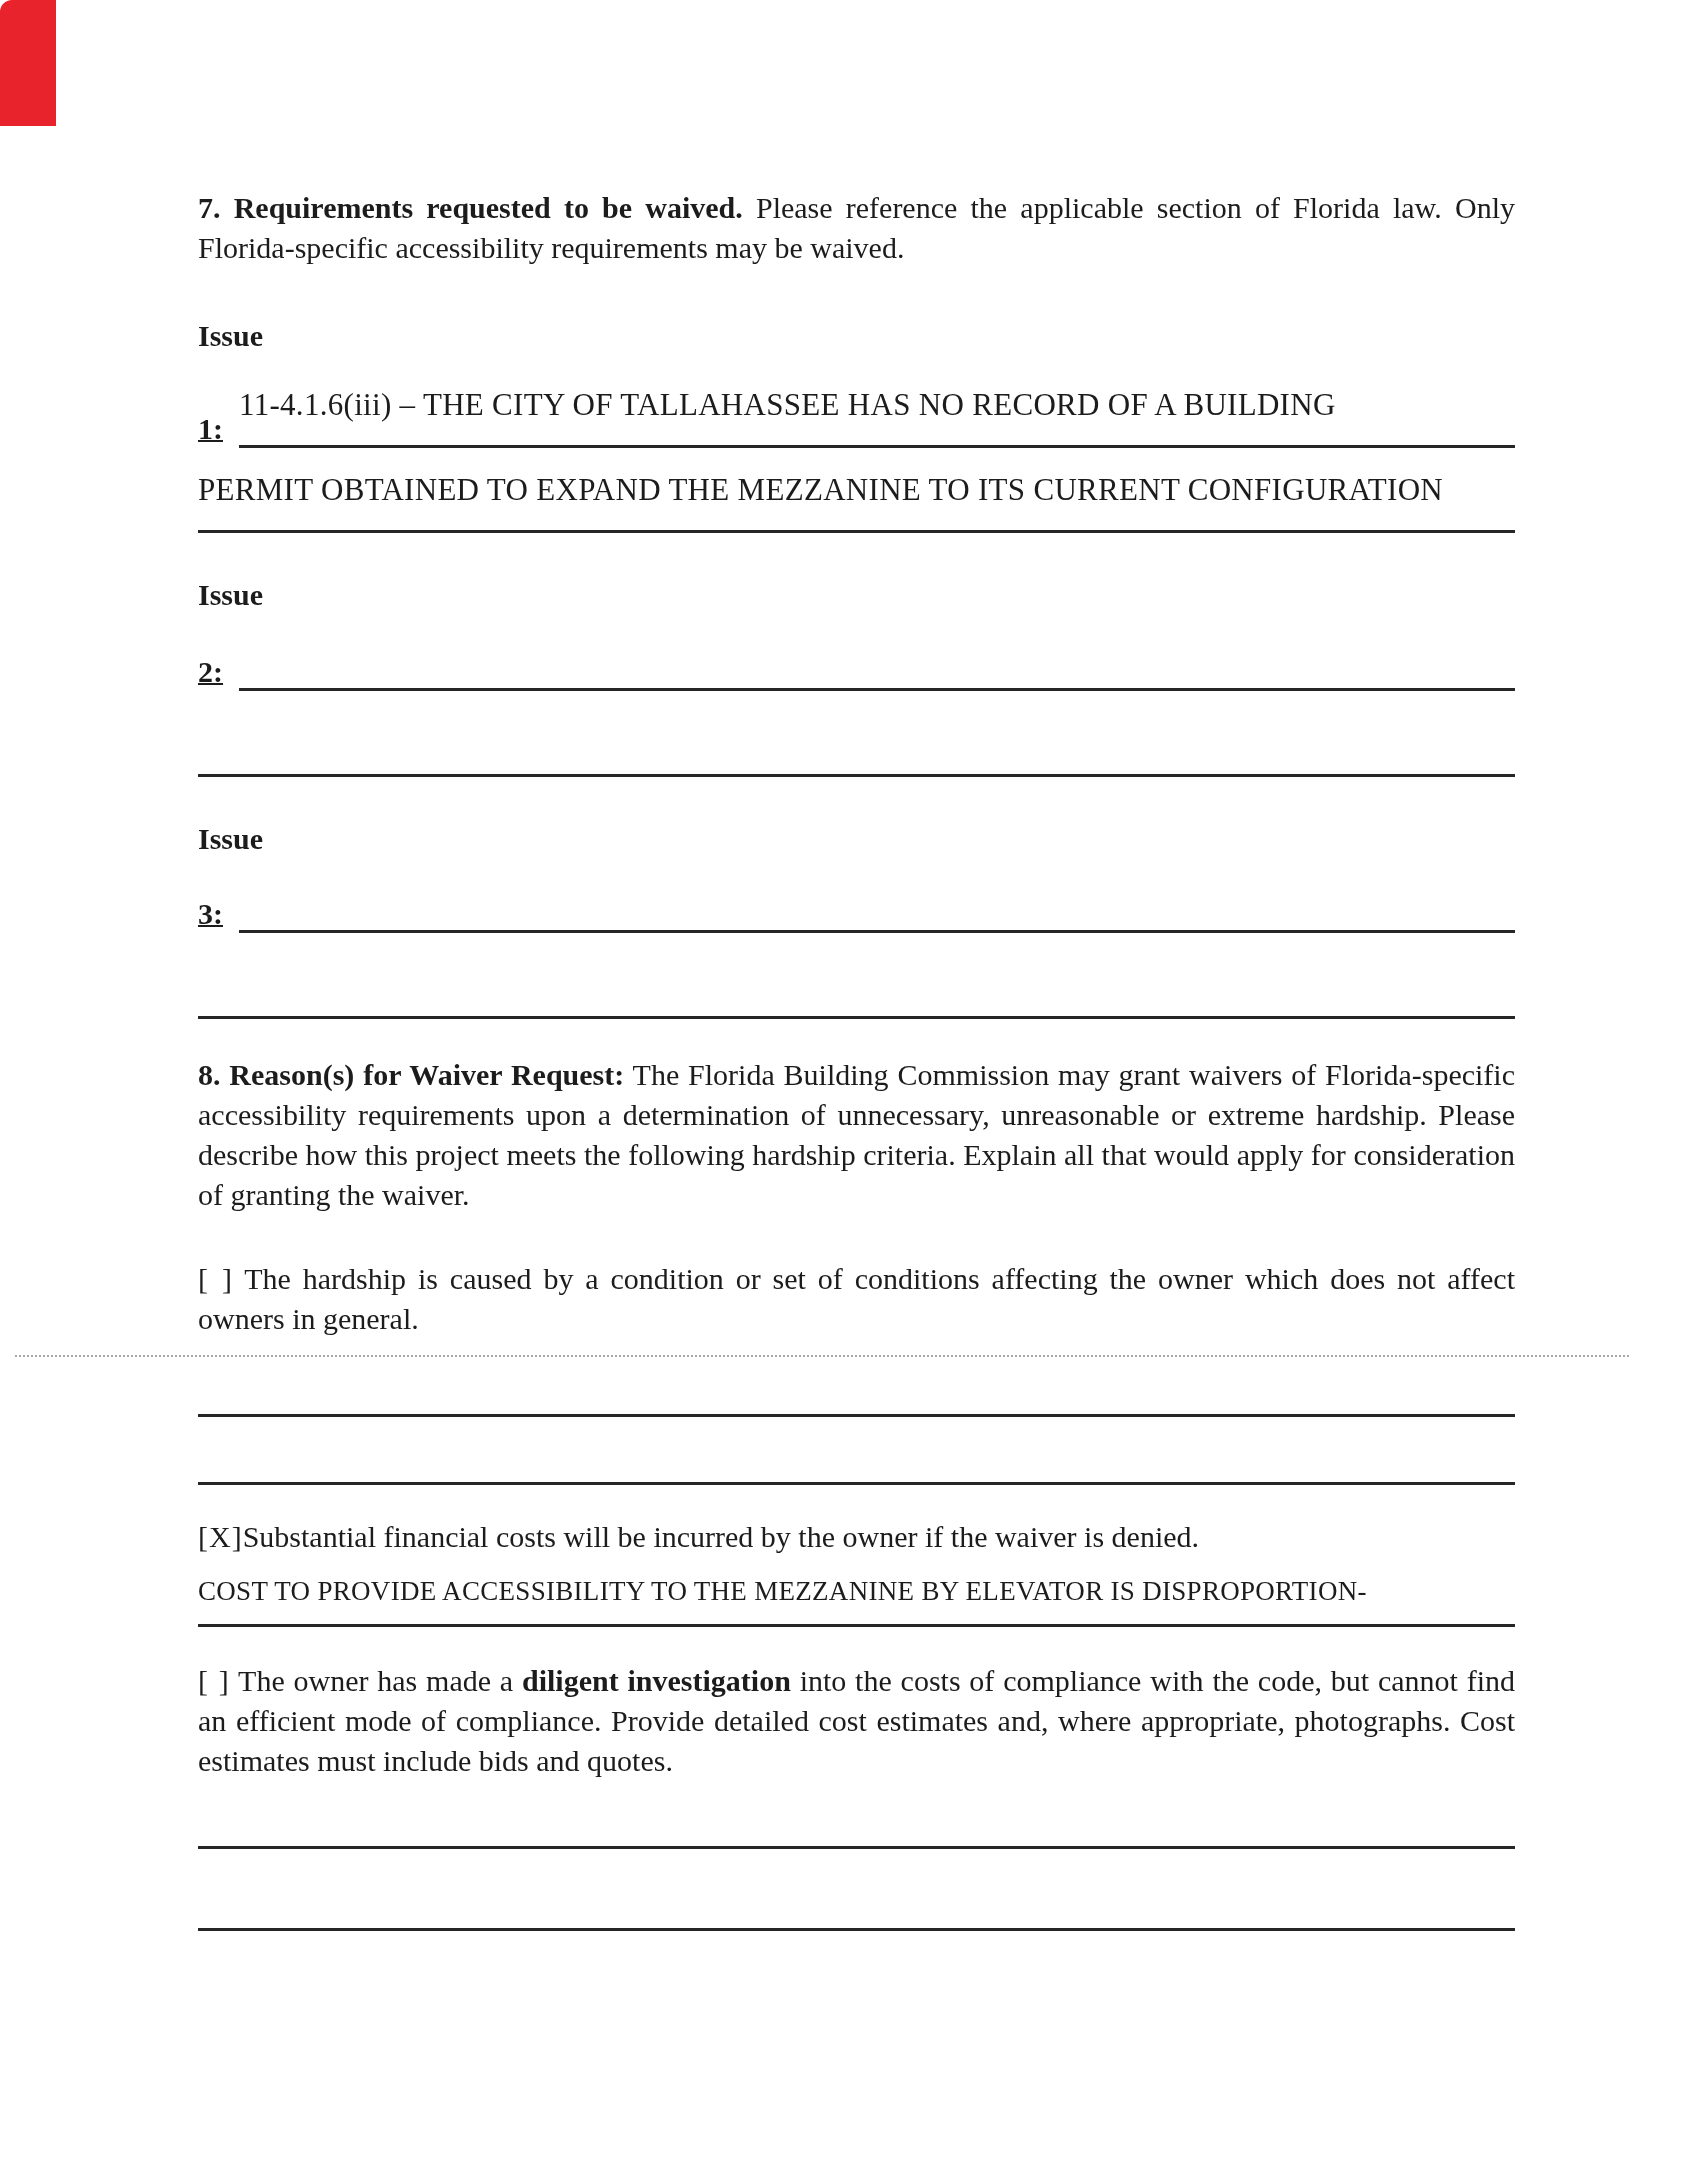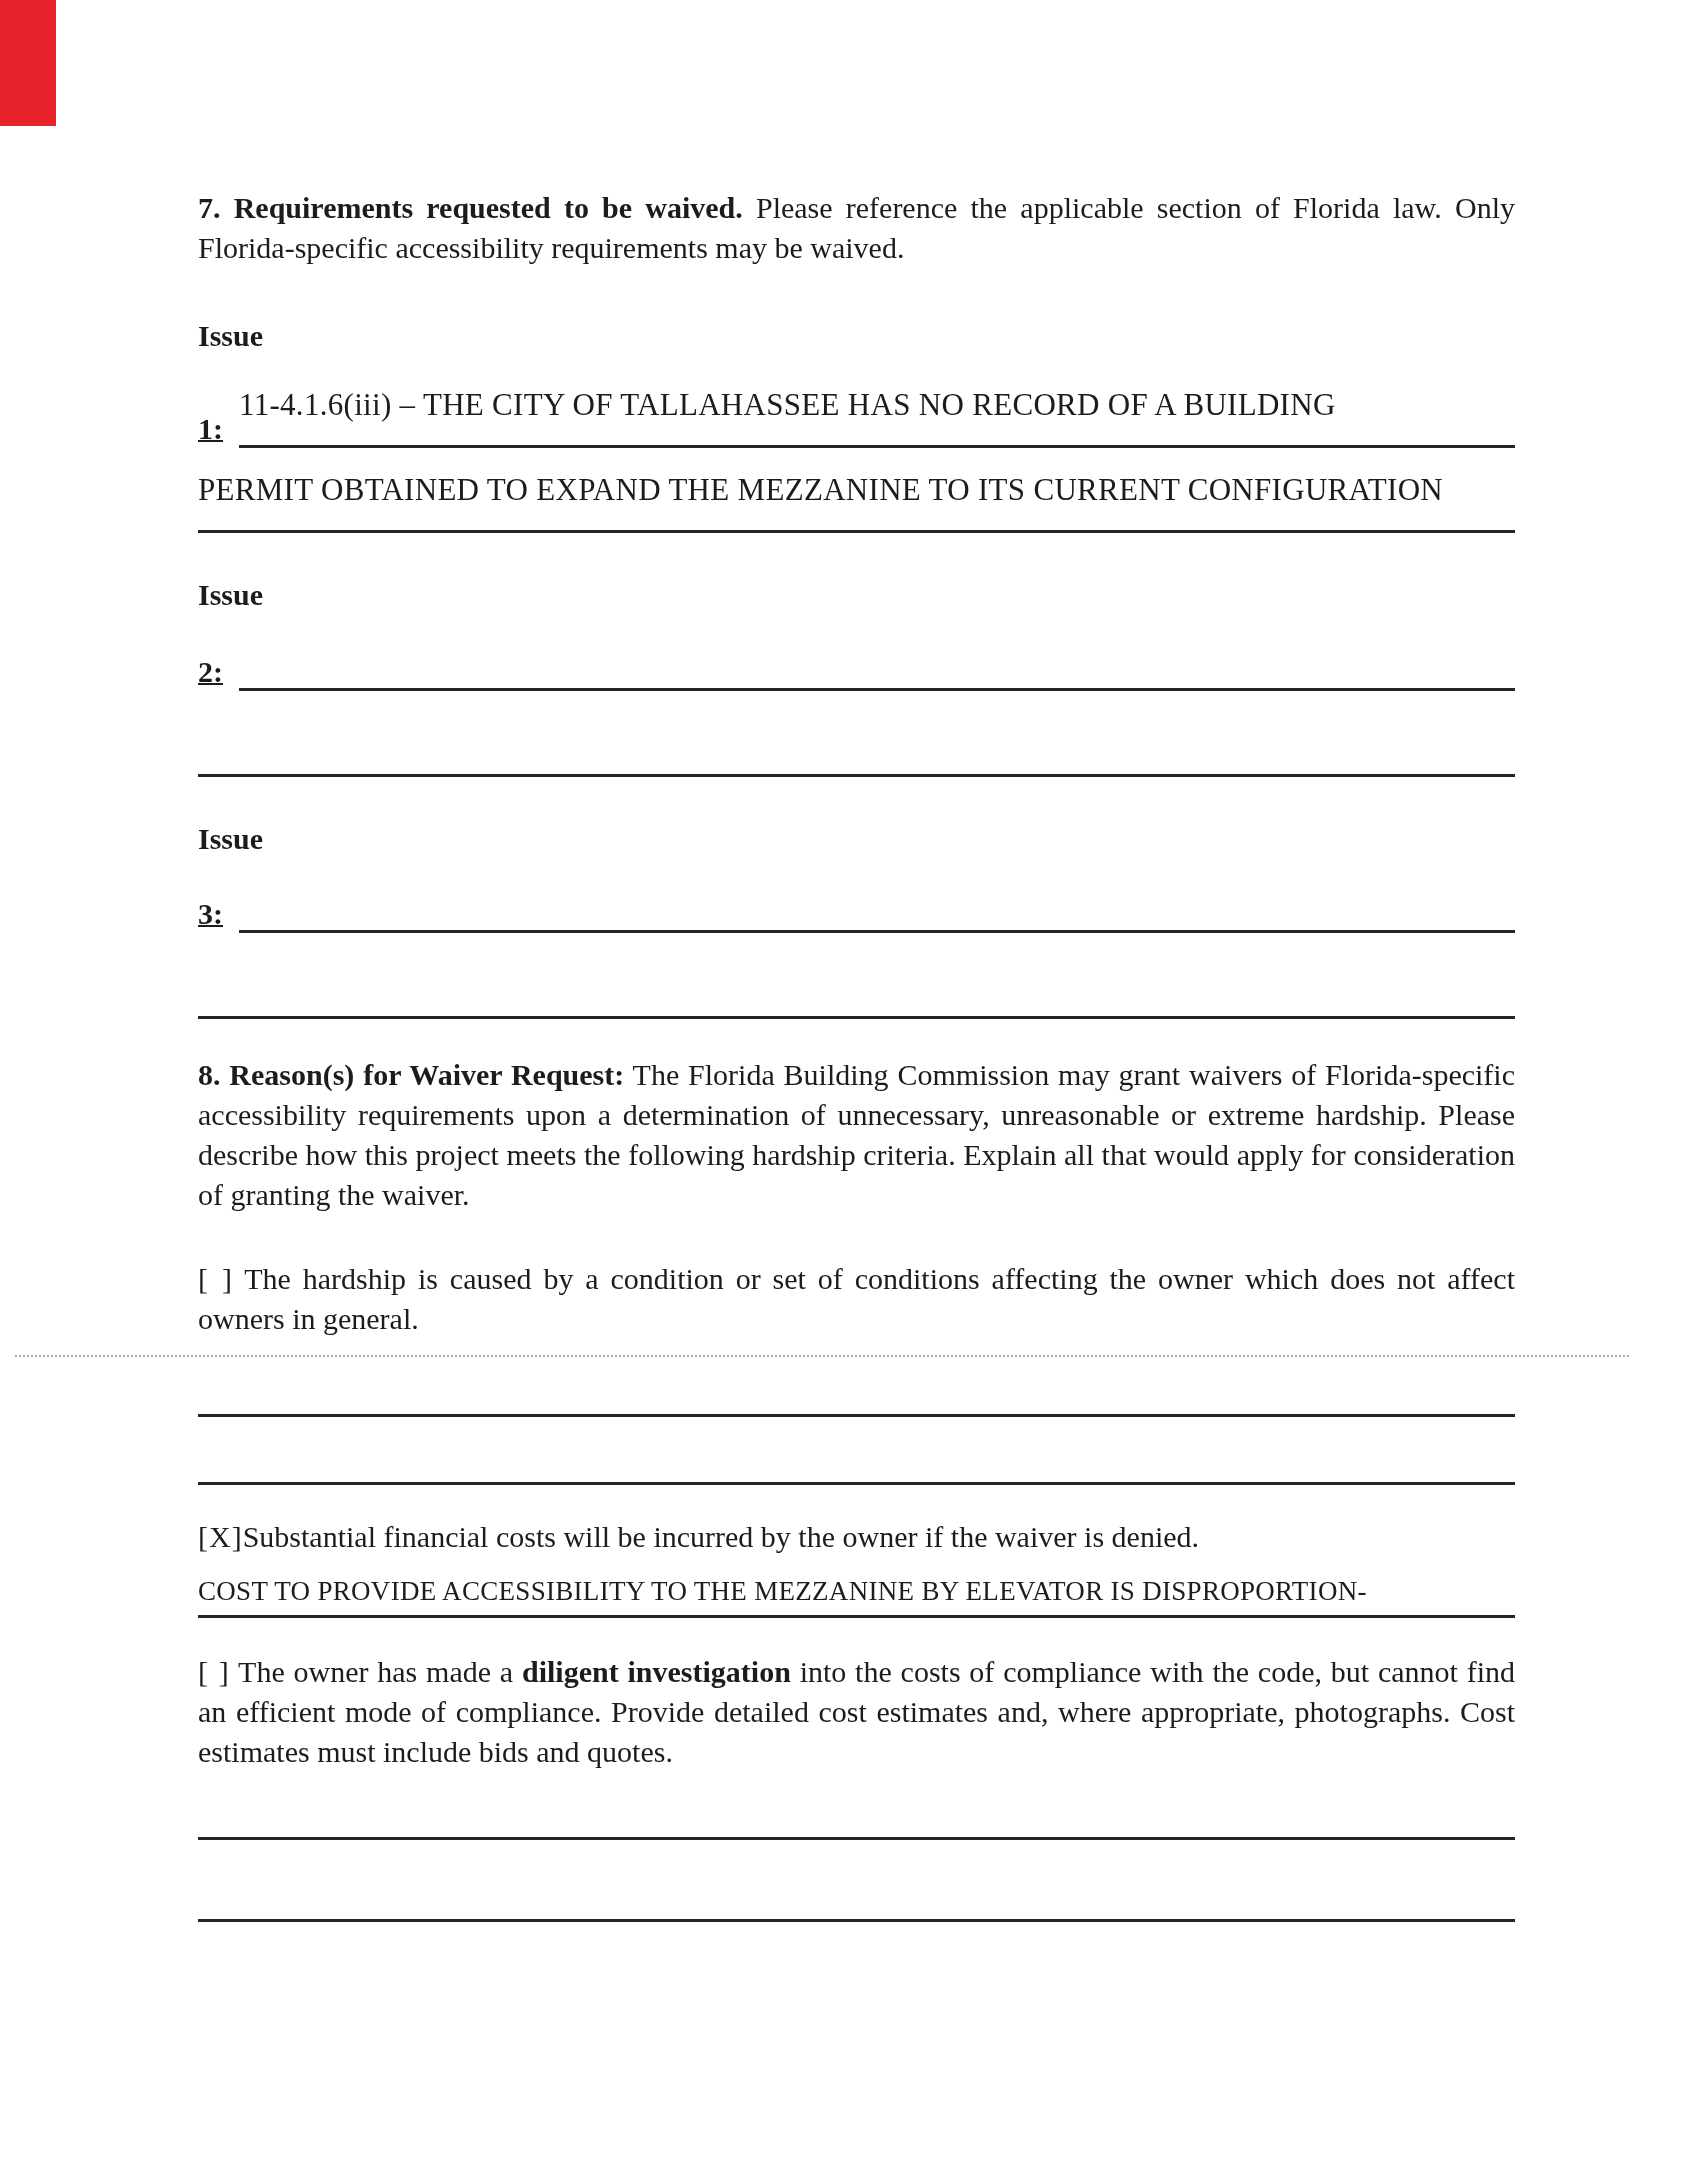--- a/index.html
+++ b/index.html
@@ -5,20 +5,21 @@
   * { box-sizing: border-box; }
   html, body { margin: 0; padding: 0; background: #ffffff; }
   .page {
     position: relative;
     width: 1683px;
     height: 2177px;
     background: #ffffff;
     overflow: hidden;
     font-family: "Liberation Serif", serif;
     color: #1c1c1c;
+    border-radius: 12px;
   }
   .corner-mark {
     position: absolute;
     top: 0; left: 0;
     width: 56px; height: 126px;
     background: #e8232b;
   }
   .content {
     position: absolute;
     left: 198px;
@@ -54,21 +55,21 @@
     padding-bottom: 22px;
     letter-spacing: 0.3px;
     white-space: nowrap;
     overflow: visible;
   }
   .capsline {
     border-bottom: 3px solid #262626;
     min-height: 45px;
     font-size: 27px;
     line-height: 36px;
-    padding-bottom: 6px;
+    padding-bottom: 15px;
     letter-spacing: 0.3px;
   }
   .rule {
     border-bottom: 3px solid #262626;
     height: 0;
   }
   .dotted {
     border-top: 2px dotted #a8a8a8;
     height: 0;
     margin-left: -183px;

